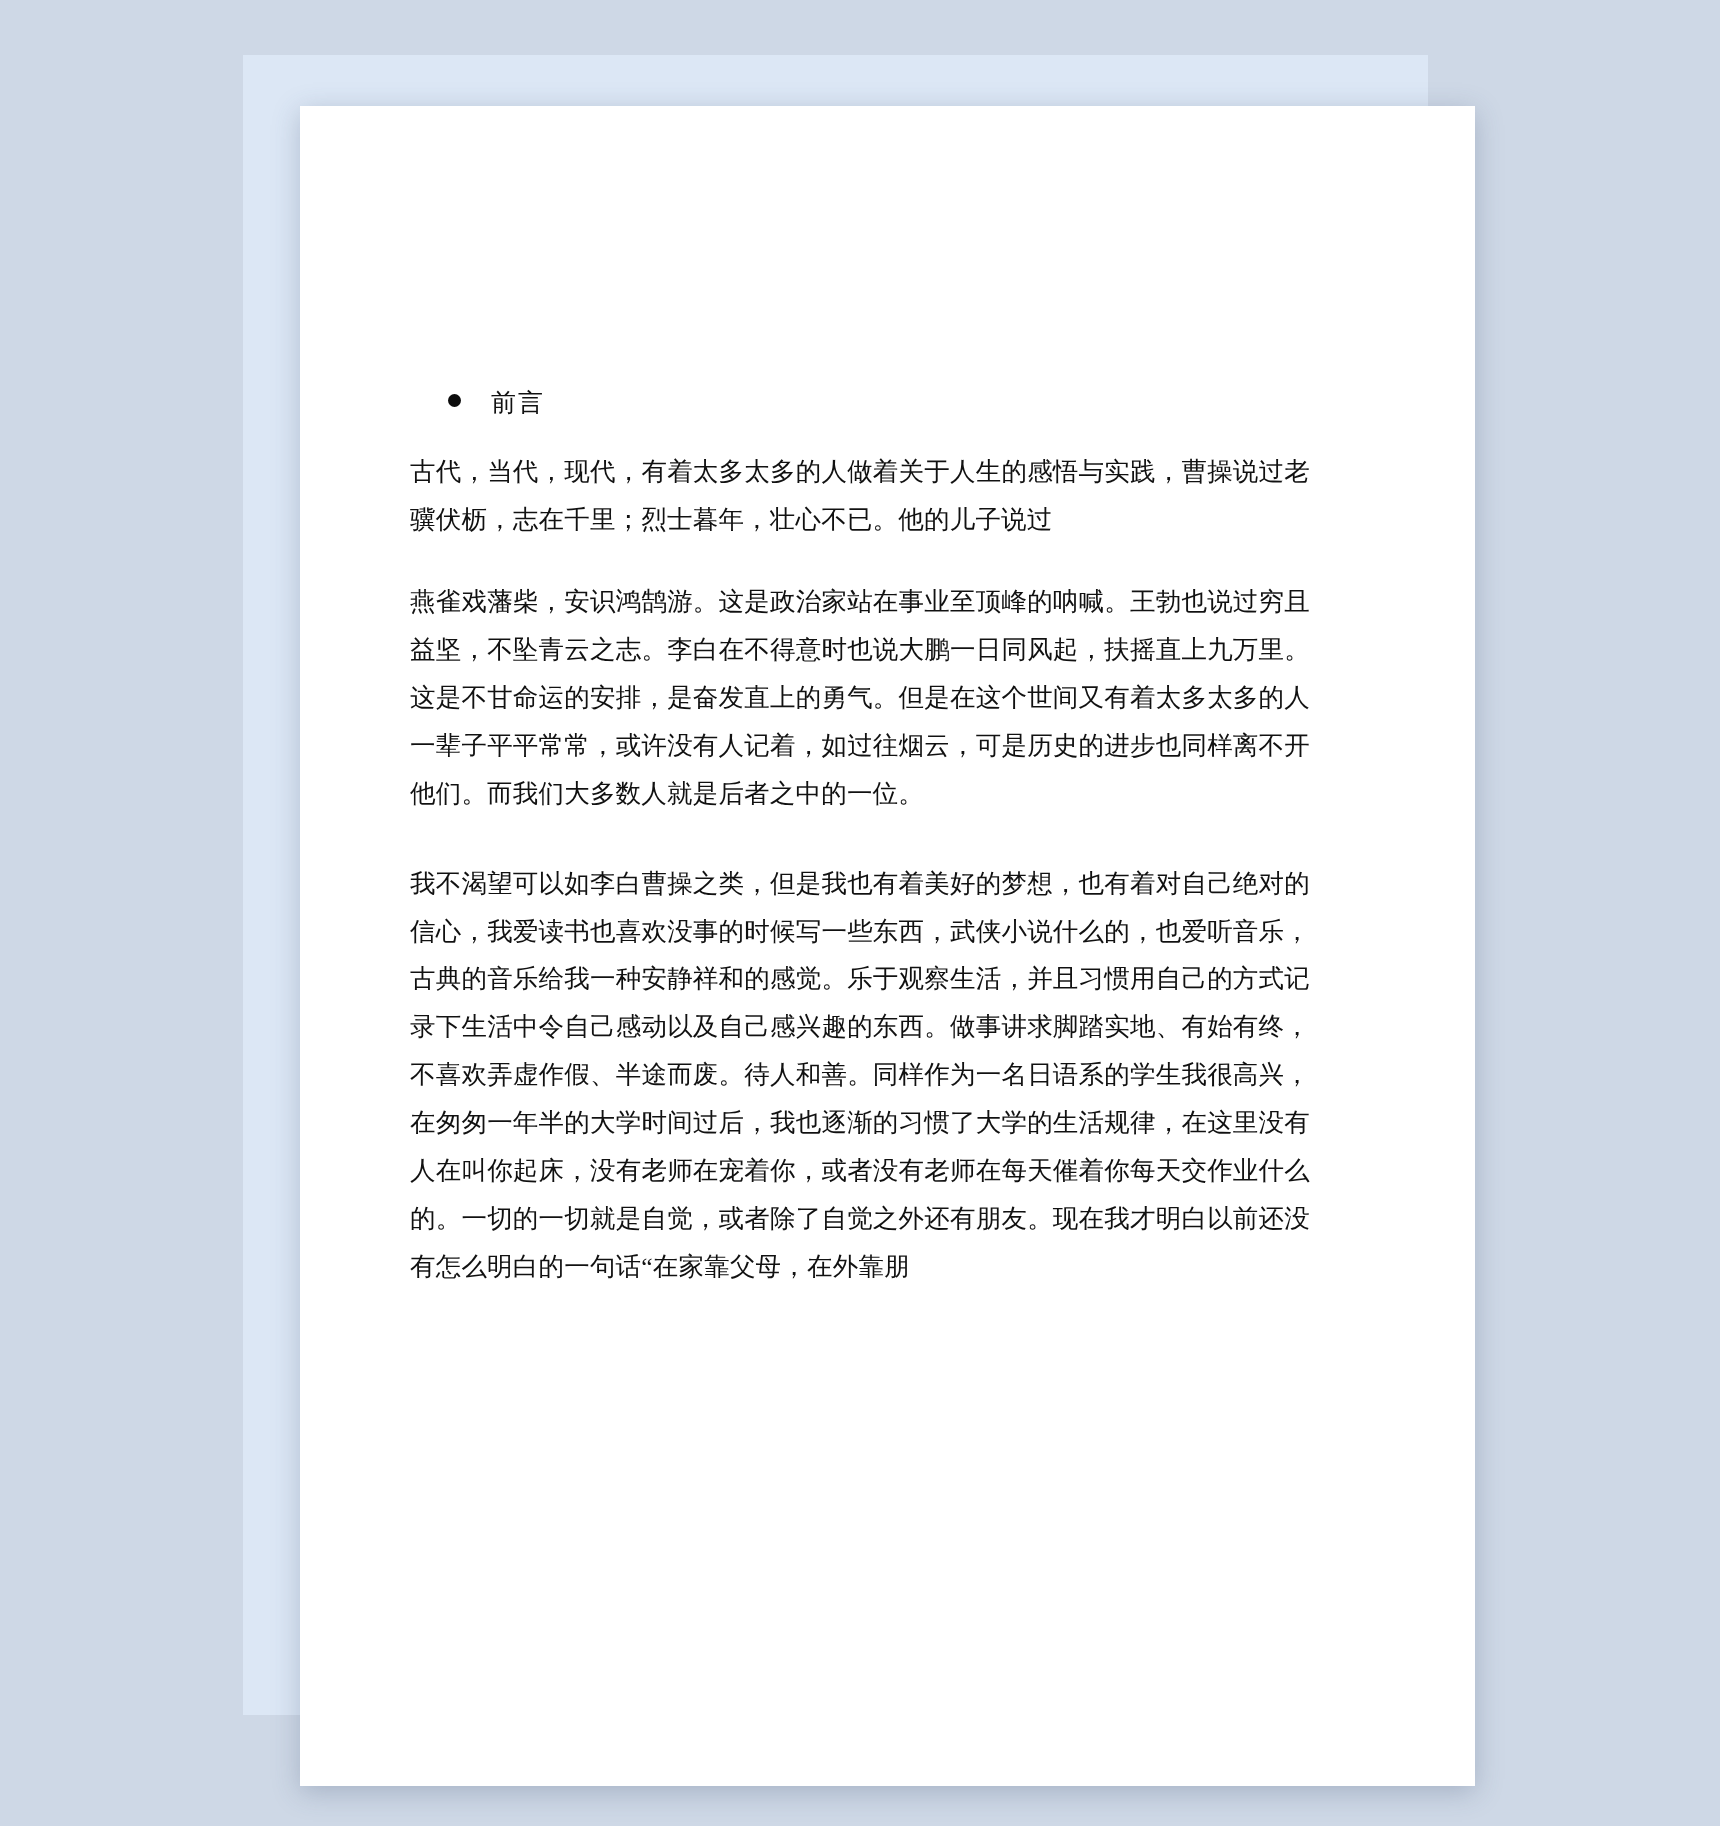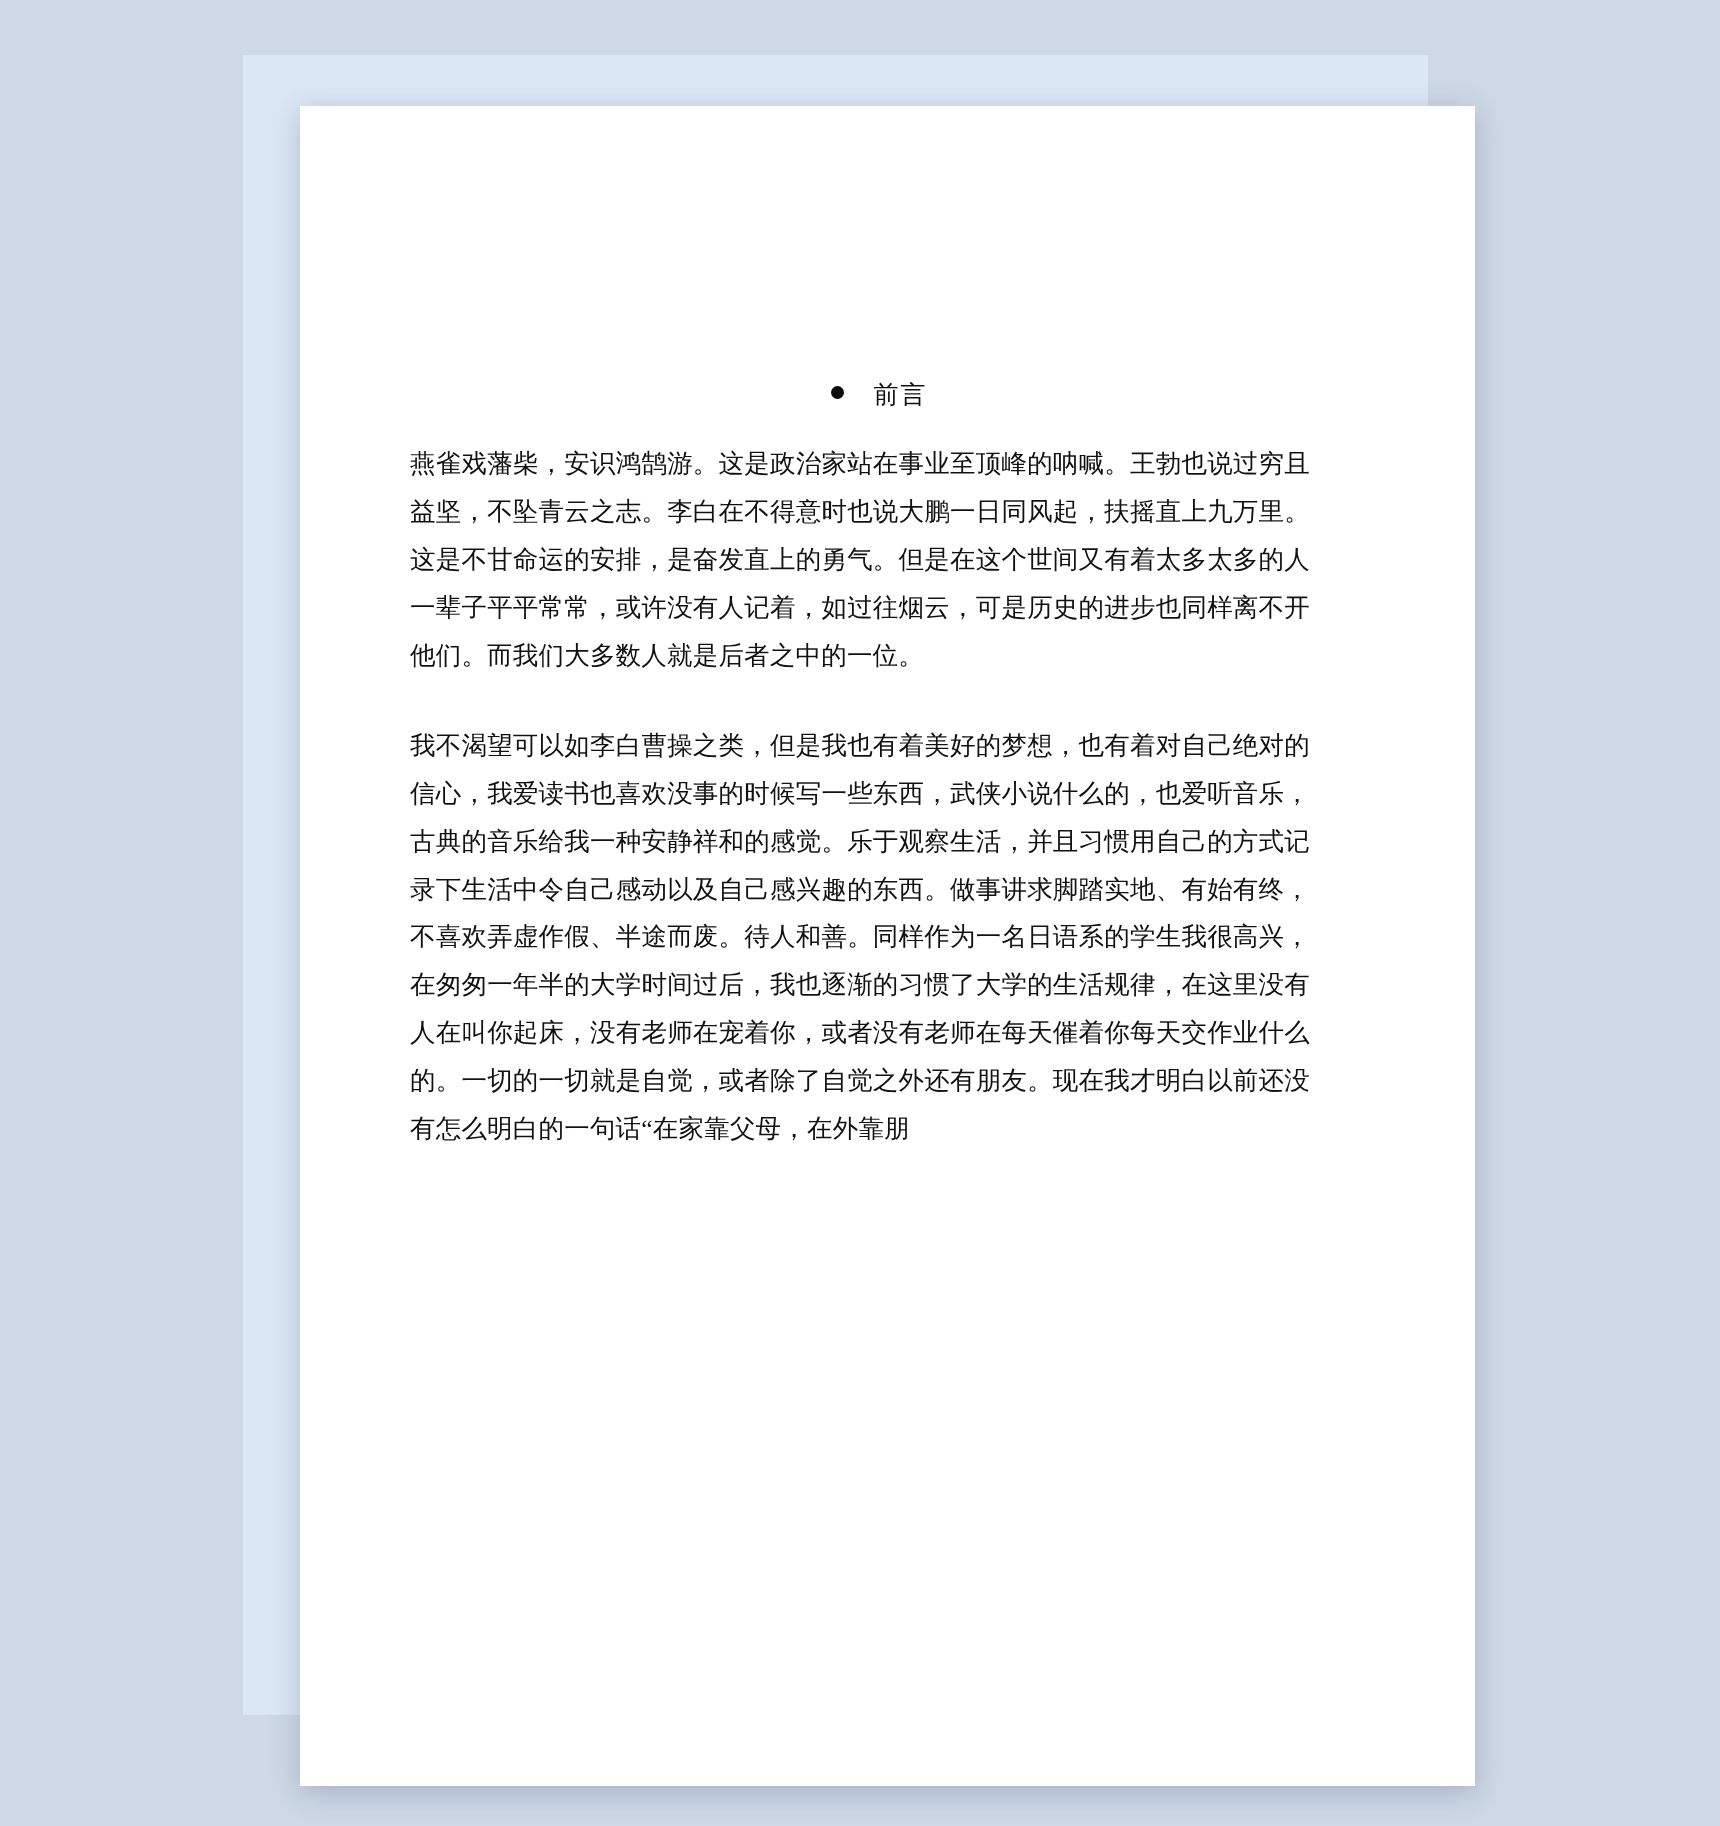--- a/index.html
+++ b/index.html
@@ -48,23 +48,22 @@
   }
   .content {
     position: absolute;
     left: 110px;
     top: 270px;
     width: 900px;
   }
   .bullet-heading {
     display: flex;
     align-items: baseline;
-    margin: 4px 0 30px 0;
+    margin: 12px 0 30px 0;
     padding-left: 38px;
-    justify-content: center;
   }
   .bullet-dot {
     display: inline-block;
     width: 13px;
     height: 13px;
     border-radius: 50%;
     background: #0c0c0c;
     margin-right: 30px;
     flex: 0 0 auto;
     position: relative;
@@ -99,20 +98,21 @@
 
   <div class="page" style="background: rgb(255, 255, 255);">
     <div class="page-inner">
       <div class="content">
 
         <div class="bullet-heading">
           <span class="bullet-dot"></span>
           <span class="bullet-text">前言</span>
         </div>
 
+        <p class="para first">古代，当代，现代，有着太多太多的人做着关于人生的感悟与实践，曹操说过老骥伏枥，志在千里；烈士暮年，壮心不已。他的儿子说过</p>
 
         <p class="para">燕雀戏藩柴，安识鸿鹄游。这是政治家站在事业至顶峰的呐喊。王勃也说过穷且益坚，不坠青云之志。李白在不得意时也说大鹏一日同风起，扶摇直上九万里。 这是不甘命运的安排，是奋发直上的勇气。但是在这个世间又有着太多太多的人一辈子平平常常，或许没有人记着，如过往烟云，可是历史的进步也同样离不开他们。而我们大多数人就是后者之中的一位。</p>
 
         <div class="gap-1"></div>
 
 
         <p class="para">我不渴望可以如李白曹操之类，但是我也有着美好的梦想，也有着对自己绝对的信心，我爱读书也喜欢没事的时候写一些东西，武侠小说什么的，也爱听音乐，古典的音乐给我一种安静祥和的感觉。乐于观察生活，并且习惯用自己的方式记录下生活中令自己感动以及自己感兴趣的东西。做事讲求脚踏实地、有始有终，不喜欢弄虚作假、半途而废。待人和善。同样作为一名日语系的学生我很高兴，在匆匆一年半的大学时间过后，我也逐渐的习惯了大学的生活规律，在这里没有人在叫你起床，没有老师在宠着你，或者没有老师在每天催着你每天交作业什么的。一切的一切就是自觉，或者除了自觉之外还有朋友。现在我才明白以前还没有怎么明白的一句话“在家靠父母，在外靠朋</p>
 
       </div>
     </div>

